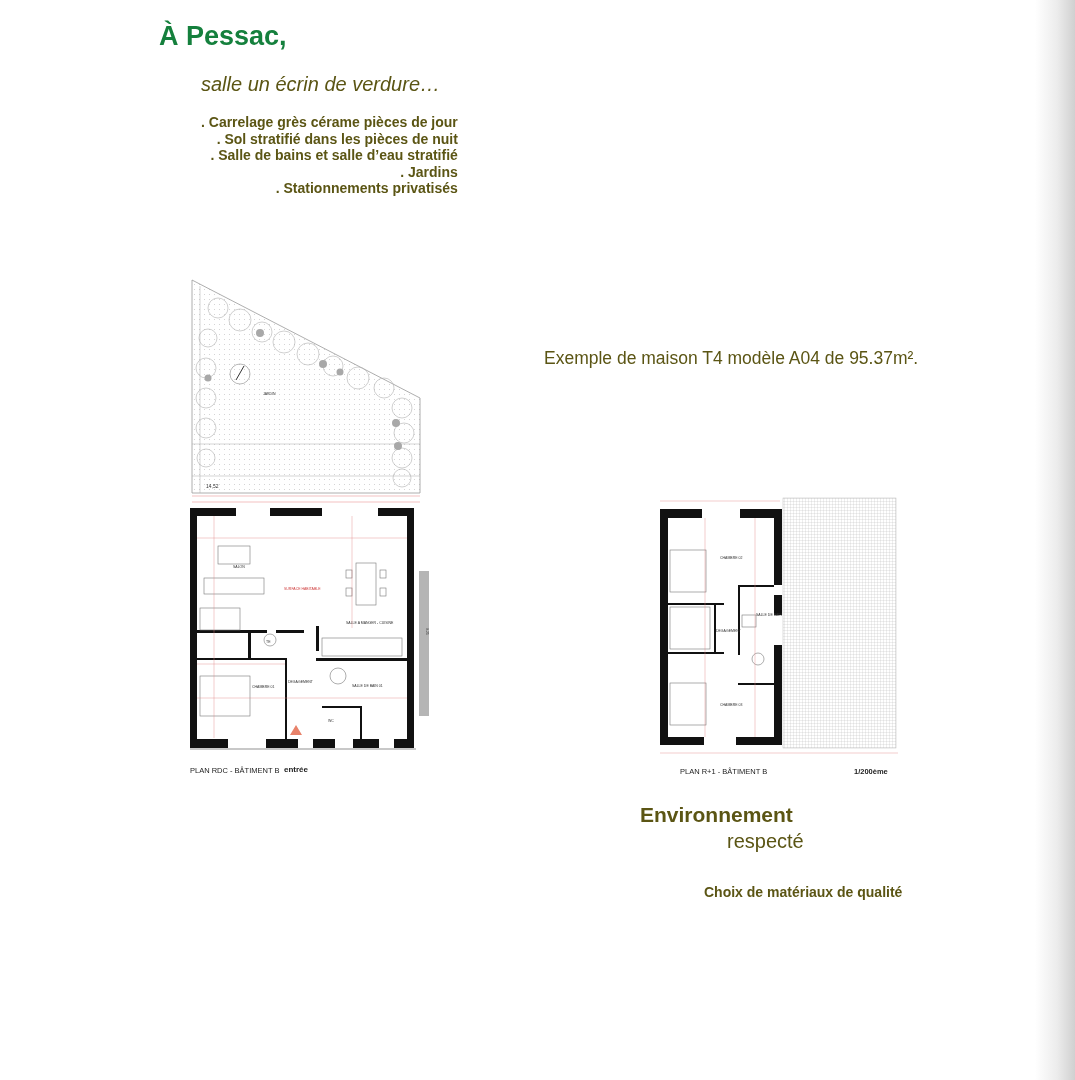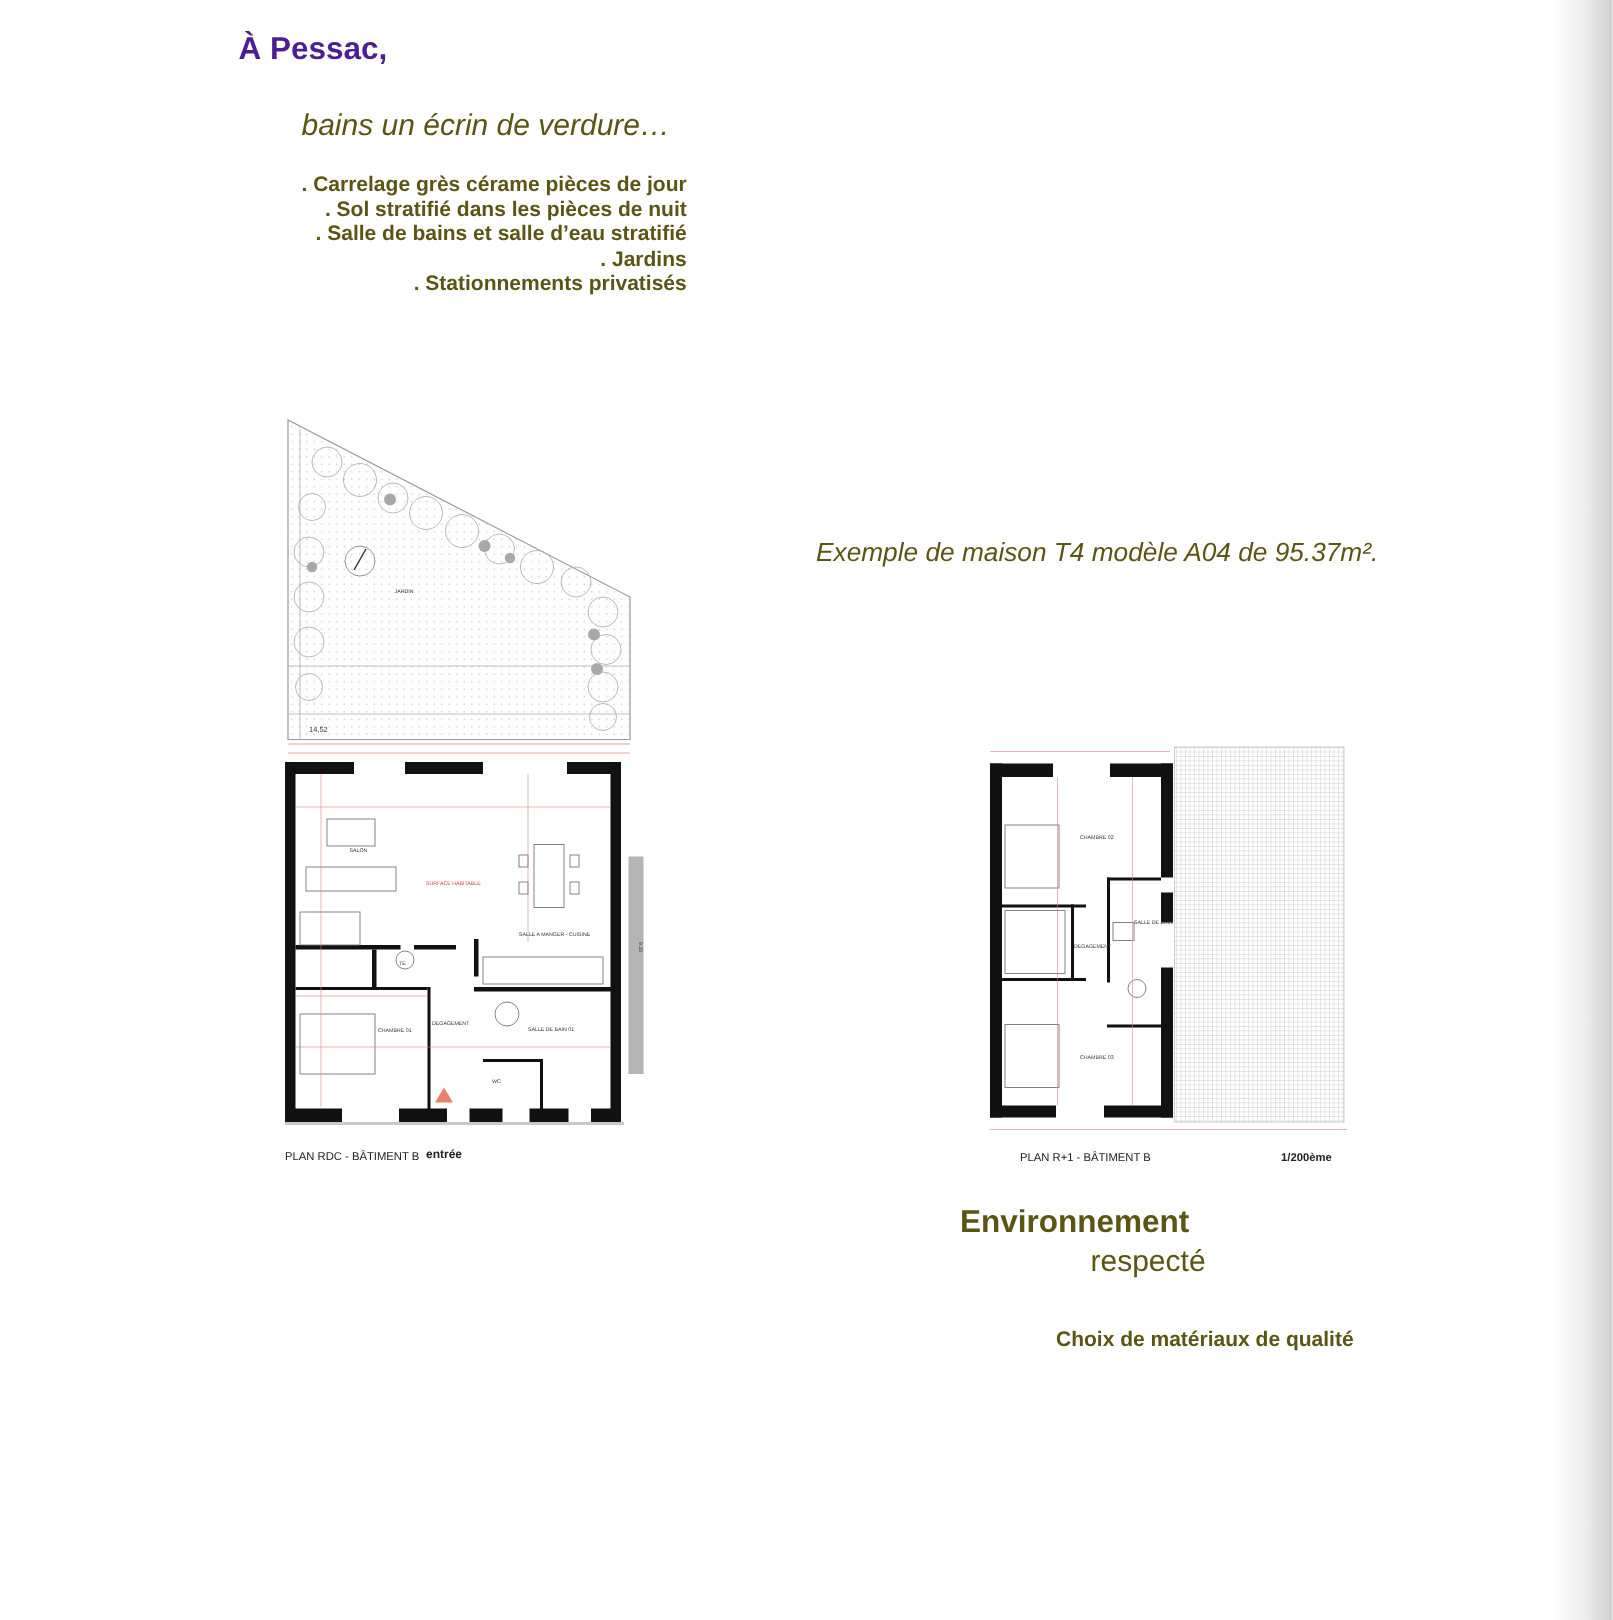--- a/index.html
+++ b/index.html
@@ -8,33 +8,33 @@
     background:#ffffff;
     font-family:"Liberation Sans", sans-serif;
     color:#5a5a12;
   }
   .page-shadow {
     position:absolute; top:0; right:0; width:40px; height:1080px;
     background:linear-gradient(to right, rgba(255,255,255,0) 0%, #ececec 55%, #d0d0d0 100%);
   }
   .title {
     position:absolute; left:159px; top:21px;
-    font-size:21px; font-weight:bold; color:#4c1d95;
+    font-size:27px; font-weight:bold; color:#15803d;
   }
   .subtitle {
     position:absolute; left:201px; top:73px;
     font-size:20px; font-style:italic; color:#5b5514;
   }
   .features {
     position:absolute; left:201px; top:114px; margin:0; padding:0; list-style:none;
     font-size:14px; font-weight:bold; color:#5b5514; line-height:16.5px;text-align:right;
   }
   .example {
-    position:absolute; left:544px; top:358px;
-    font-size:17.5px; font-style:italic; color:#5b5514;
+    position:absolute; left:544px; top:348px;
+    font-size:17.5px; color:#5b5514;
   }
   .env-title {
     position:absolute; left:640px; top:803px;
     font-size:21px; font-weight:bold; color:#5b5514;
   }
   .env-sub {
     position:absolute; left:727px; top:830px;
     font-size:20px; color:#5b5514;
   }
   .env-block {
@@ -57,21 +57,21 @@
   }
   .tiny { font-size:3.5px; fill:#333; font-family:"Liberation Sans", sans-serif; }
   .dim { font-size:3.5px; fill:#d04040; font-family:"Liberation Sans", sans-serif; }
 </style>
 </head>
 <body>
 
 <div class="page-shadow"></div>
 
 <div class="title">À Pessac,</div>
-<div class="subtitle">bains un écrin de verdure…</div>
+<div class="subtitle">salle un écrin de verdure…</div>
 <ul class="features">
   <li>. Carrelage grès cérame pièces de jour</li>
   <li>. Sol stratifié dans les pièces de nuit</li>
   <li>. Salle de bains et salle d’eau stratifié</li>
   <li>. Jardins</li>
   <li>. Stationnements privatisés</li>
 </ul>
 
 <div class="example">Exemple de maison T4 modèle A04 de 95.37m².</div>
 

